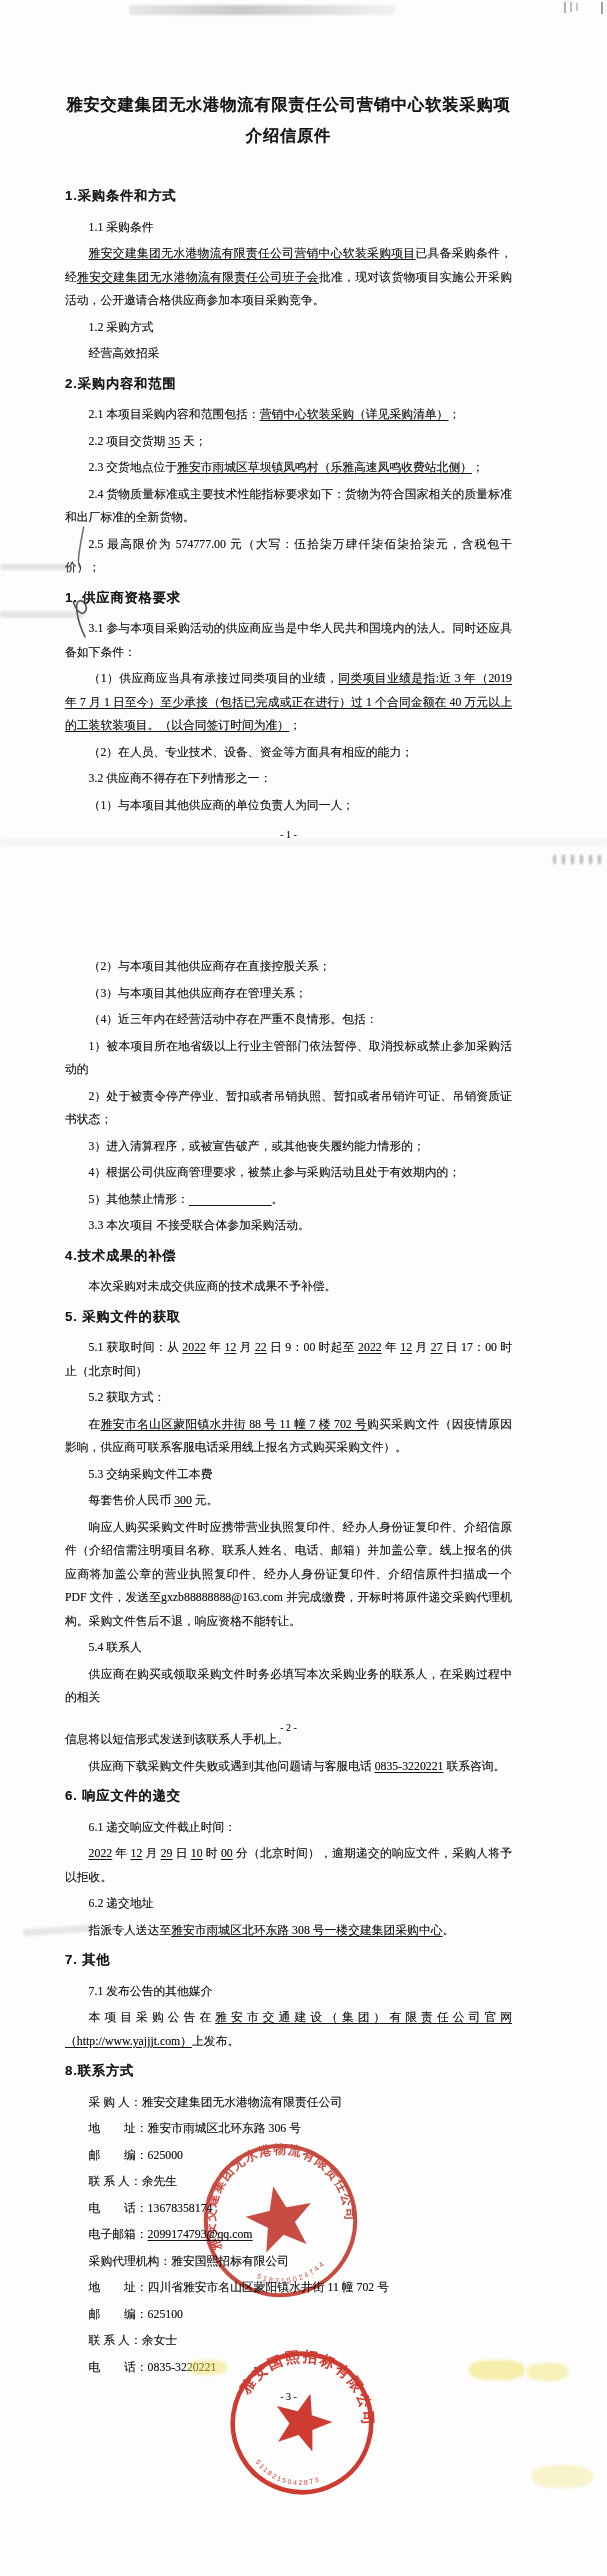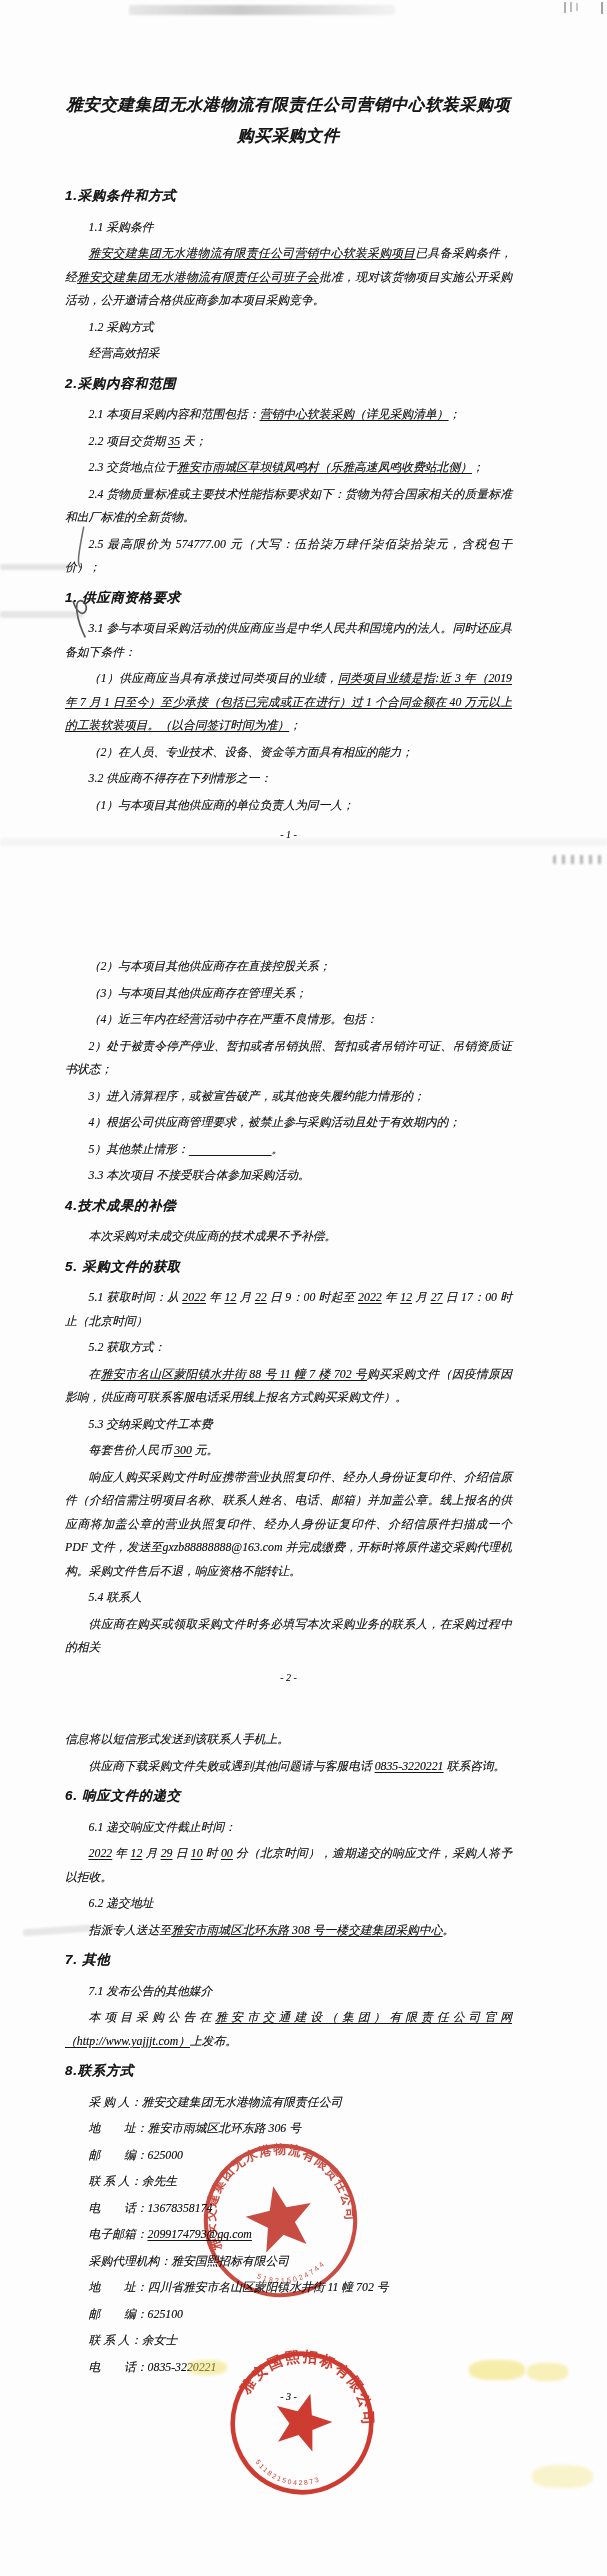--- a/index.html
+++ b/index.html
@@ -2,21 +2,21 @@
 <html style="font-size:12px"><head>
 <meta charset="utf-8">
 <style>
   html,body{margin:0;padding:0;}
   body{
     width:608px;height:2576px;position:relative;overflow:hidden;
     background:#fdfdfd;
     font-family:"Liberation Serif","DejaVu Serif",serif;
     color:#161616;
   }
-  .page{position:absolute;left:0;width:573px;font-style:italic;}
+  .page{position:absolute;left:0;width:573px;}
   #page-1{top:90px;} #page-2{top:955px;} #page-3{top:1728px;}
   .flow{padding:0 61px 0 65px;}
   .blk{text-shadow:0 0 0.3px rgba(0,0,0,.45);}
   .blk-p{font-size:11.8px;line-height:23.5px;margin:0 0 3px;text-align:justify;text-indent:2em;}
   .blk-p.ni{text-indent:0;}
   .blk-h{font-family:"Liberation Sans","DejaVu Sans",sans-serif;font-weight:bold;
          font-size:13.3px;line-height:18px;margin:9px 0 10.6px;letter-spacing:0.8px;}
   .blk-title{font-family:"Liberation Sans","DejaVu Sans",sans-serif;font-weight:bold;
          font-size:16.3px;line-height:28px;text-align:center;margin:0 0 3px;letter-spacing:0.8px;}
   .blk-title + .blk-title{margin-bottom:38px;}
@@ -30,21 +30,21 @@
   .art{position:absolute;pointer-events:none;}
   .smudge{filter:blur(0.8px);border-radius:2.3px;}
   .yellow{background:#f0e165;filter:blur(1.5px);border-radius:40%;}
 </style>
 </head>
 <body>
 
 <div class="page" id="page-1">
     <div class="flow">
       <div class="blk blk-title"><span>雅安交建集团无水港物流有限责任公司营销中心软装采购项</span></div>
-      <div class="blk blk-title"><span>购买采购文件</span></div>
+      <div class="blk blk-title"><span>介绍信原件</span></div>
       <div class="blk blk-h"><span>1.采购条件和方式</span></div>
       <div class="blk blk-p"><span>1.1 采购条件</span></div>
       <div class="blk blk-p"><span class="u">雅安交建集团无水港物流有限责任公司营销中心软装采购项目</span><span>已具备采购条件，经</span><span class="u">雅安交建集团无水港物流有限责任公司班子会</span><span>批准，现对该货物项目实施公开采购活动，公开邀请合格供应商参加本项目采购竞争。</span></div>
       <div class="blk blk-p"><span>1.2 采购方式</span></div>
       <div class="blk blk-p"><span>经营高效招采</span></div>
       <div class="blk blk-h"><span>2.采购内容和范围</span></div>
       <div class="blk blk-p"><span>2.1 本项目采购内容和范围包括：</span><span class="u">营销中心软装采购（详见采购清单）</span><span>；</span></div>
       <div class="blk blk-p"><span>2.2 项目交货期 </span><span class="u">35</span><span> 天；</span></div>
       <div class="blk blk-p"><span>2.3 交货地点位于</span><span class="u">雅安市雨城区草坝镇凤鸣村（乐雅高速凤鸣收费站北侧）</span><span>；</span></div>
       <div class="blk blk-p"><span>2.4 货物质量标准或主要技术性能指标要求如下：货物为符合国家相关的质量标准和出厂标准的全新货物。</span></div>
@@ -56,20 +56,21 @@
       <div class="blk blk-p"><span>3.2 供应商不得存在下列情形之一：</span></div>
       <div class="blk blk-p"><span>（1）与本项目其他供应商的单位负责人为同一人；</span></div>
       <div class="blk blk-pn"><span>- 1 -</span></div>
     </div>
   </div>
 <div class="page" id="page-2">
     <div class="flow">
       <div class="blk blk-p"><span>（2）与本项目其他供应商存在直接控股关系；</span></div>
       <div class="blk blk-p"><span>（3）与本项目其他供应商存在管理关系；</span></div>
       <div class="blk blk-p"><span>（4）近三年内在经营活动中存在严重不良情形。包括：</span></div>
+      <div class="blk blk-p"><span>1）被本项目所在地省级以上行业主管部门依法暂停、取消投标或禁止参加采购活动的</span></div>
       <div class="blk blk-p"><span>2）处于被责令停产停业、暂扣或者吊销执照、暂扣或者吊销许可证、吊销资质证书状态；</span></div>
       <div class="blk blk-p"><span>3）进入清算程序，或被宣告破产，或其他丧失履约能力情形的；</span></div>
       <div class="blk blk-p"><span>4）根据公司供应商管理要求，被禁止参与采购活动且处于有效期内的；</span></div>
       <div class="blk blk-p"><span>5）其他禁止情形：</span><span class="u">　　　　　　　</span><span>。</span></div>
       <div class="blk blk-p"><span>3.3 本次项目 不接受联合体参加采购活动。</span></div>
       <div class="blk blk-h"><span>4.技术成果的补偿</span></div>
       <div class="blk blk-p"><span>本次采购对未成交供应商的技术成果不予补偿。</span></div>
       <div class="blk blk-h"><span>5. 采购文件的获取</span></div>
       <div class="blk blk-p"><span>5.1 获取时间：从 </span><span class="u">2022</span><span> 年 </span><span class="u">12</span><span> 月 </span><span class="u">22</span><span> 日 9：00 时起至 </span><span class="u">2022</span><span> 年 </span><span class="u">12</span><span> 月 </span><span class="u">27</span><span> 日 17：00 时止（北京时间）</span></div>
       <div class="blk blk-p"><span>5.2 获取方式：</span></div>

